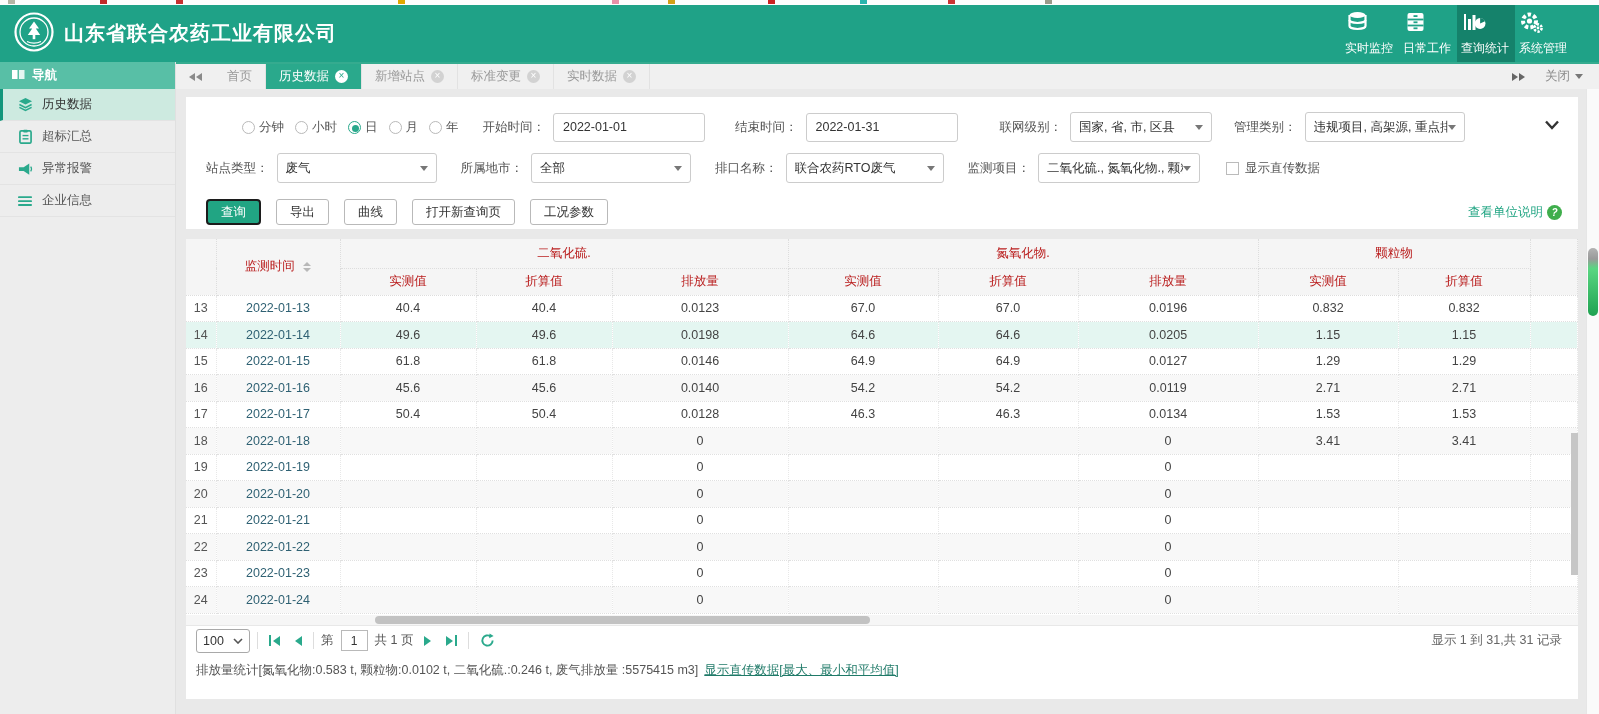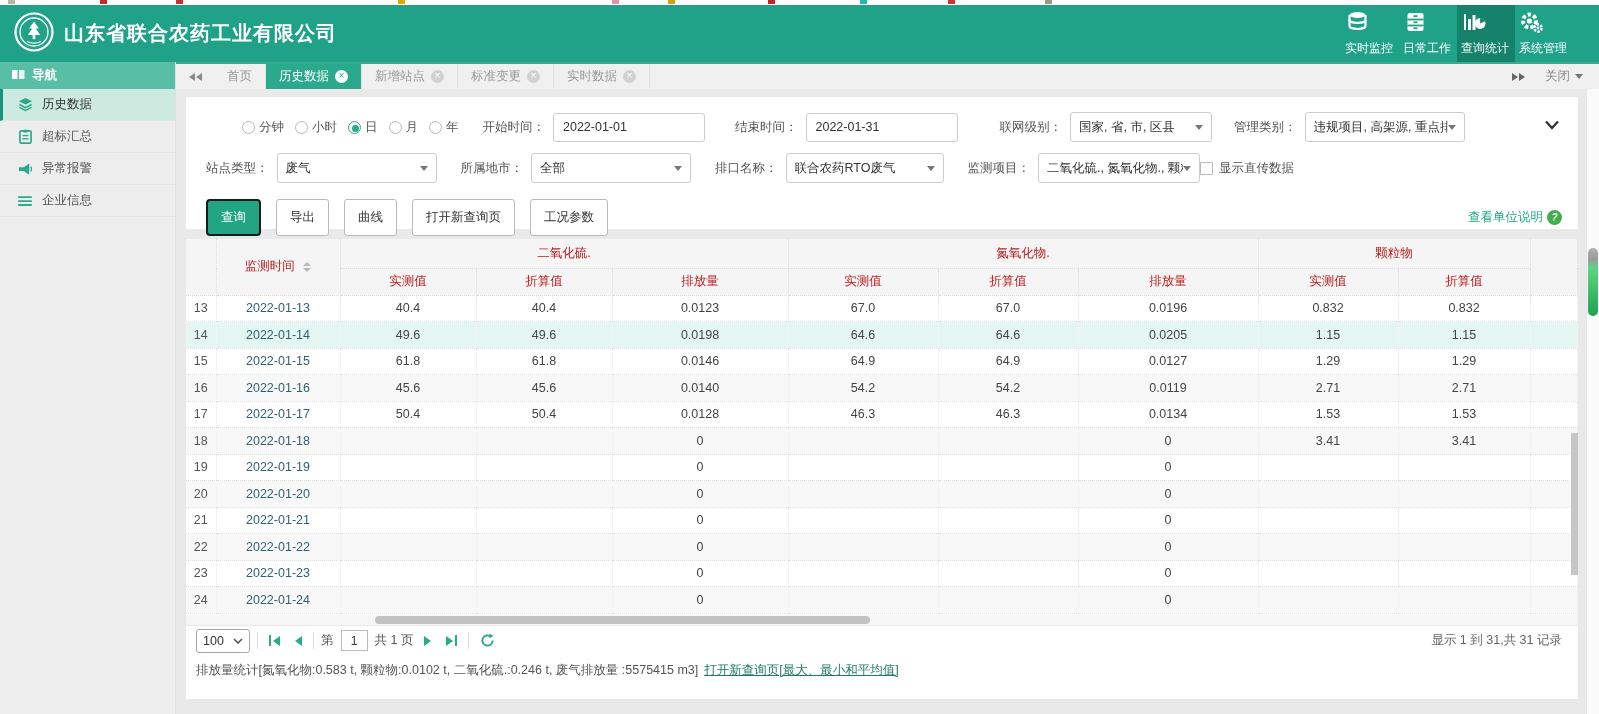--- a/index.html
+++ b/index.html
@@ -46,23 +46,23 @@
   .f-label.first { margin-left:0; }
   .txt { width:152px; height:29px; border:1px solid #ccc; border-radius:3px; padding:0 9px; font-size:12.5px; color:#333; font-family:inherit; background:#fff; }
   .sel { height:30px; border:1px solid #ccc; border-radius:3px; background:#fff; color:#333; display:flex; align-items:center; justify-content:space-between; padding:0 8px; cursor:pointer; }
   .sel .val { white-space:nowrap; overflow:hidden; }
   .radio-group { display:flex; align-items:center; gap:11px; margin-left:36px; }
   .radio { display:flex; align-items:center; gap:4px; cursor:pointer; color:#555; }
   .rb { width:13px; height:13px; border-radius:50%; border:1px solid #b9b9b9; background:#fff; position:relative; display:inline-block; }
   .rb.on { border-color:#2aa98c; }
   .rb.on::after { content:""; position:absolute; left:3px; top:3px; width:7px; height:7px; border-radius:50%; background:#2aa98c; }
   .cb { width:13px; height:13px; border:1px solid #bbb; background:#fff; display:inline-block; margin-right:6px; }
-  .chk { display:flex; align-items:center; cursor:pointer; color:#555; }
+  .chk { display:flex; align-items:center; margin-left:26px; cursor:pointer; color:#555; }
   .collapse { position:absolute; right:18px; top:22px; cursor:pointer; }
-  .btn { height:37px; padding:0 13px; background:#fff; border:1px solid #b9b9b9; border-radius:3px; font-size:12.5px; color:#333; margin-right:15px; cursor:pointer; font-family:inherit; }
+  .btn { height:26px; padding:0 13px; background:#fff; border:1px solid #b9b9b9; border-radius:3px; font-size:12.5px; color:#333; margin-right:15px; cursor:pointer; font-family:inherit; }
   .btn.primary { background:#21a583; color:#fff; border:2px solid #1c1c1c; border-radius:4px; }
   .f-row.btns { margin-top:16px; }
   .unit-link { margin-left:auto; display:flex; align-items:center; gap:4px; color:#21a583; cursor:pointer; }
   .q-icon { width:15px; height:15px; border-radius:50%; background:#3fae4c; color:#fff; font-size:10px; font-weight:bold; text-align:center; line-height:15px; }
 
   
   .table-panel { background:#fff; margin-top:10px; position:relative; height:460px; }
   table { width:100%; border-collapse:collapse; table-layout:fixed; color:#444; font-size:12.5px; }
   th { background:#f5f5f5; font-weight:normal; color:#b91c1c; height:29px; border-right:1px dotted #ddd; border-bottom:1px dotted #ddd;margin-top:20px; }
   thead tr.sub th { height:27px; }
@@ -586,20 +586,20 @@
         <svg width="15" height="15" viewBox="0 0 16 16">
           <path d="M13.5 8 a5.5 5.5 0 1 1 -2.2 -4.4" fill="none" stroke="#2aa98c" stroke-width="2"></path>
           <polygon points="10.2,0.5 14.5,3.2 9.8,5.6" fill="#2aa98c"></polygon>
         </svg>
       </span>
       <span class="rec-info">显示 1 到 31,共 31 记录</span>
     </div>
 
     <div class="stats-row">
       <span>排放量统计[氮氧化物:0.583 t, 颗粒物:0.0102 t, 二氧化硫.:0.246 t, 废气排放量 :5575415 m3]</span>
-      <span class="stats-link">打开新查询页[最大、最小和平均值]</span>
+      <span class="stats-link">显示直传数据[最大、最小和平均值]</span>
     </div>
   </section>
 </main>
 
 <div class="page-scroll">
   <div class="page-thumb"></div>
 </div>
 
 </body></html>

